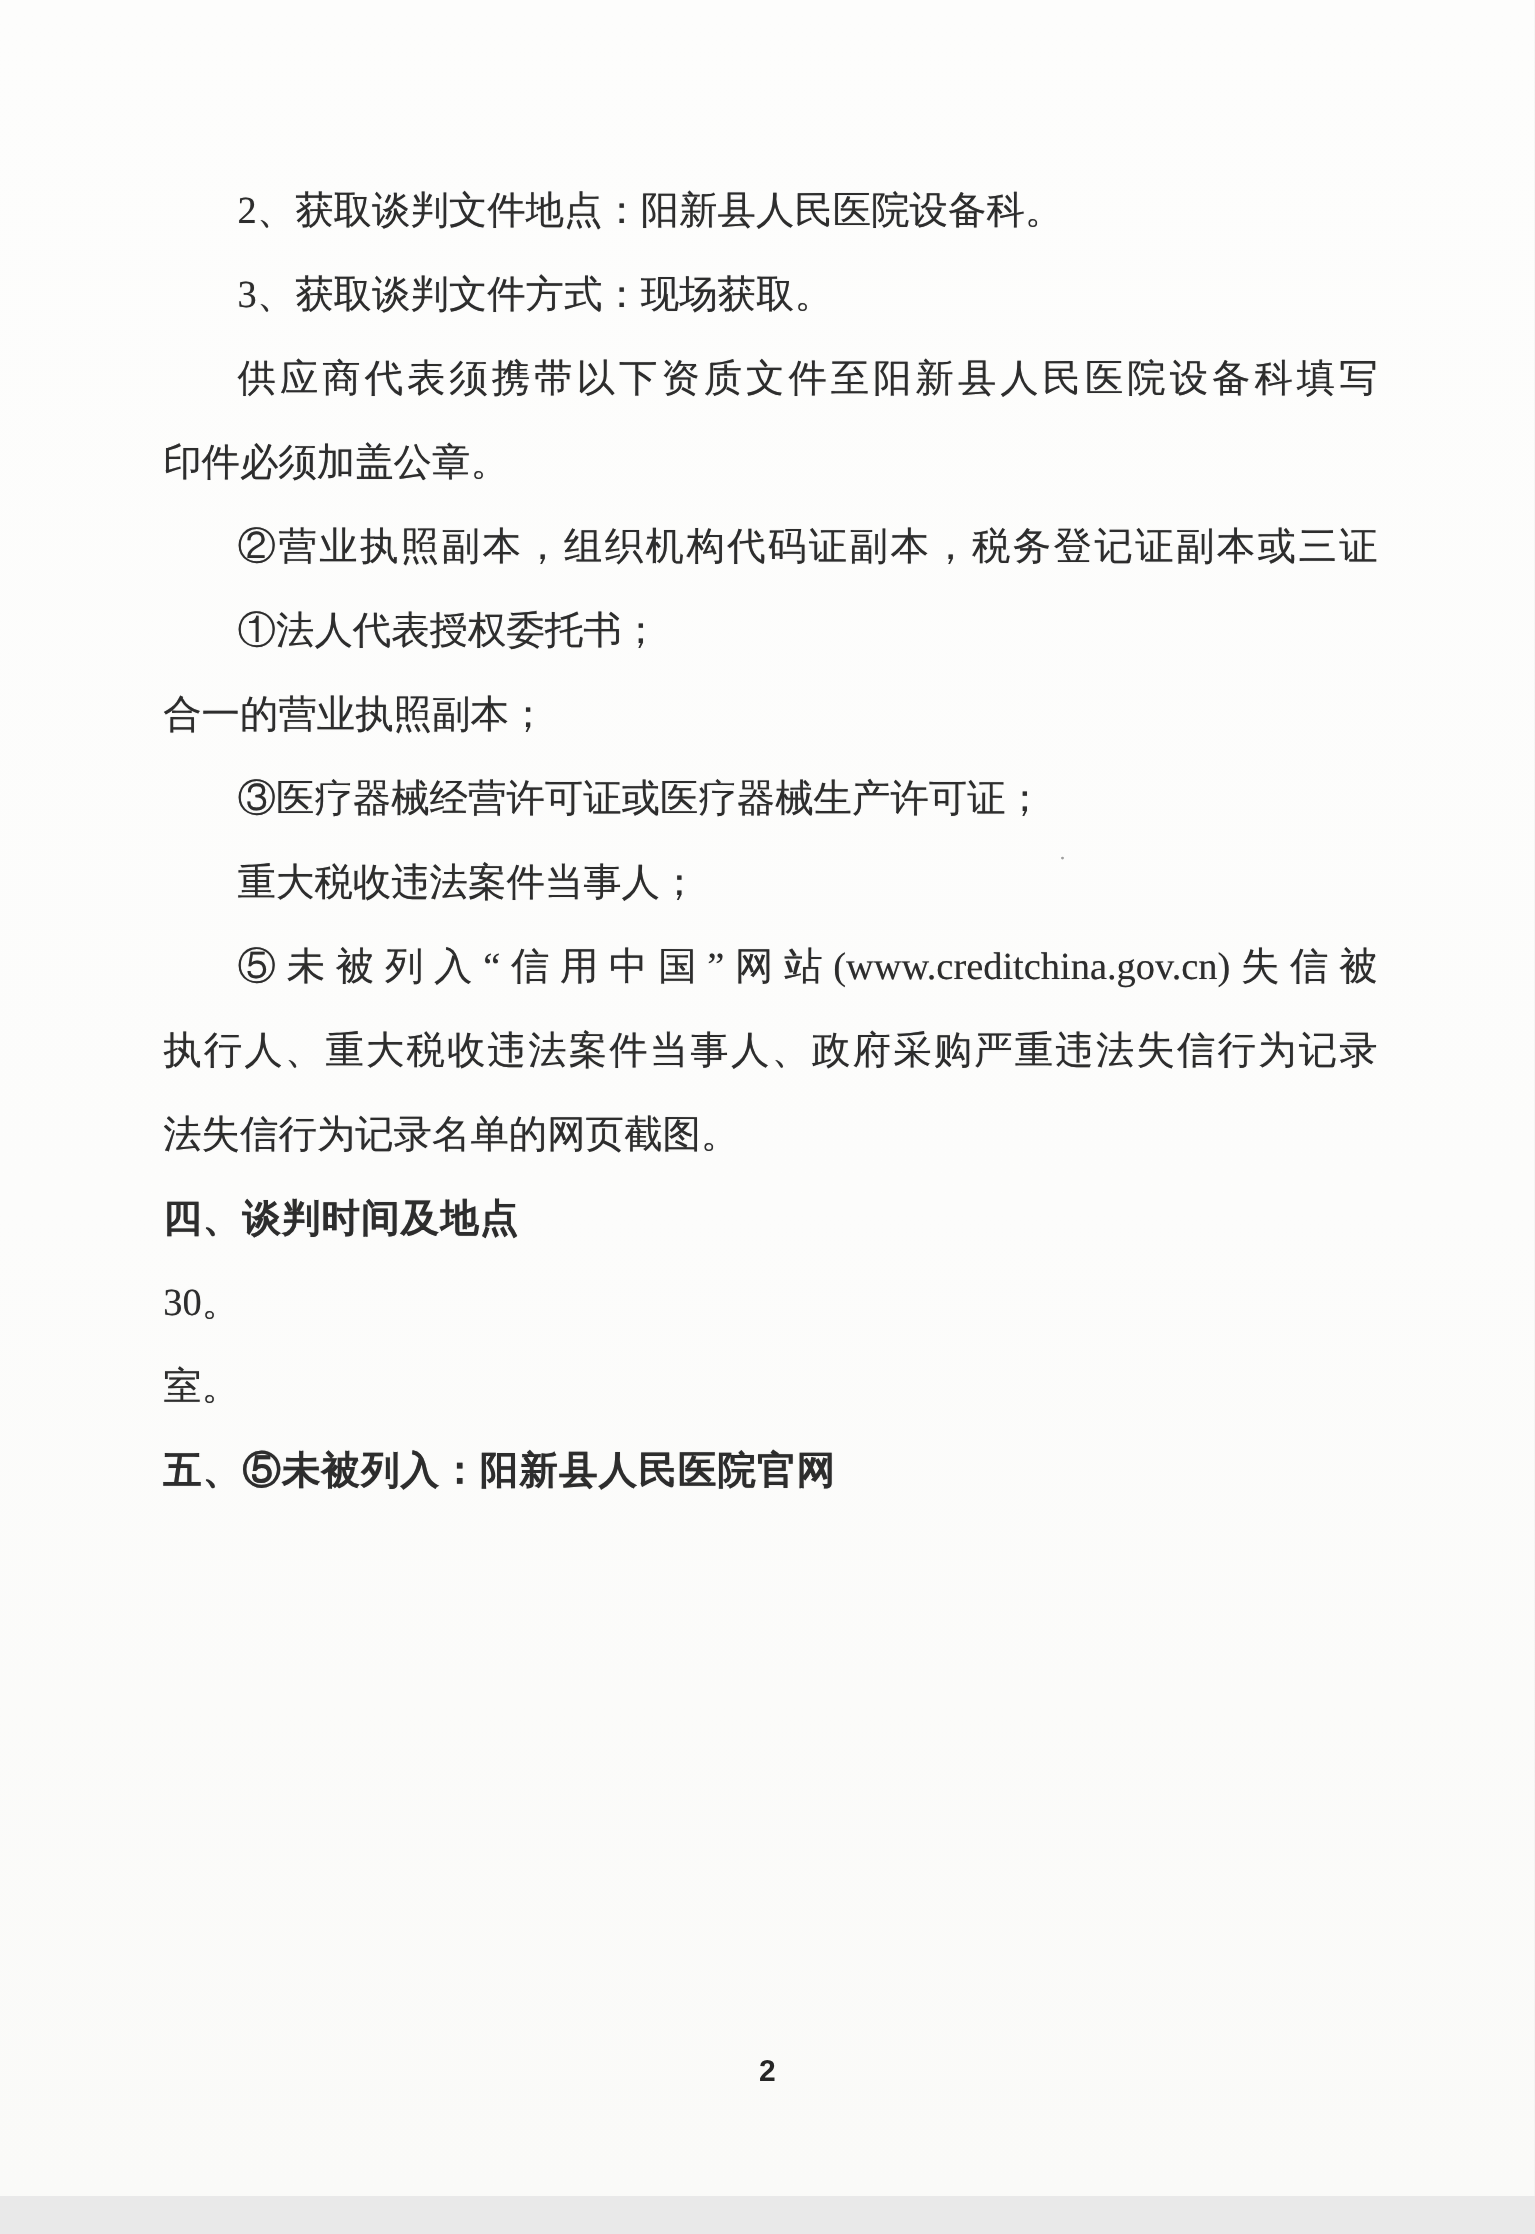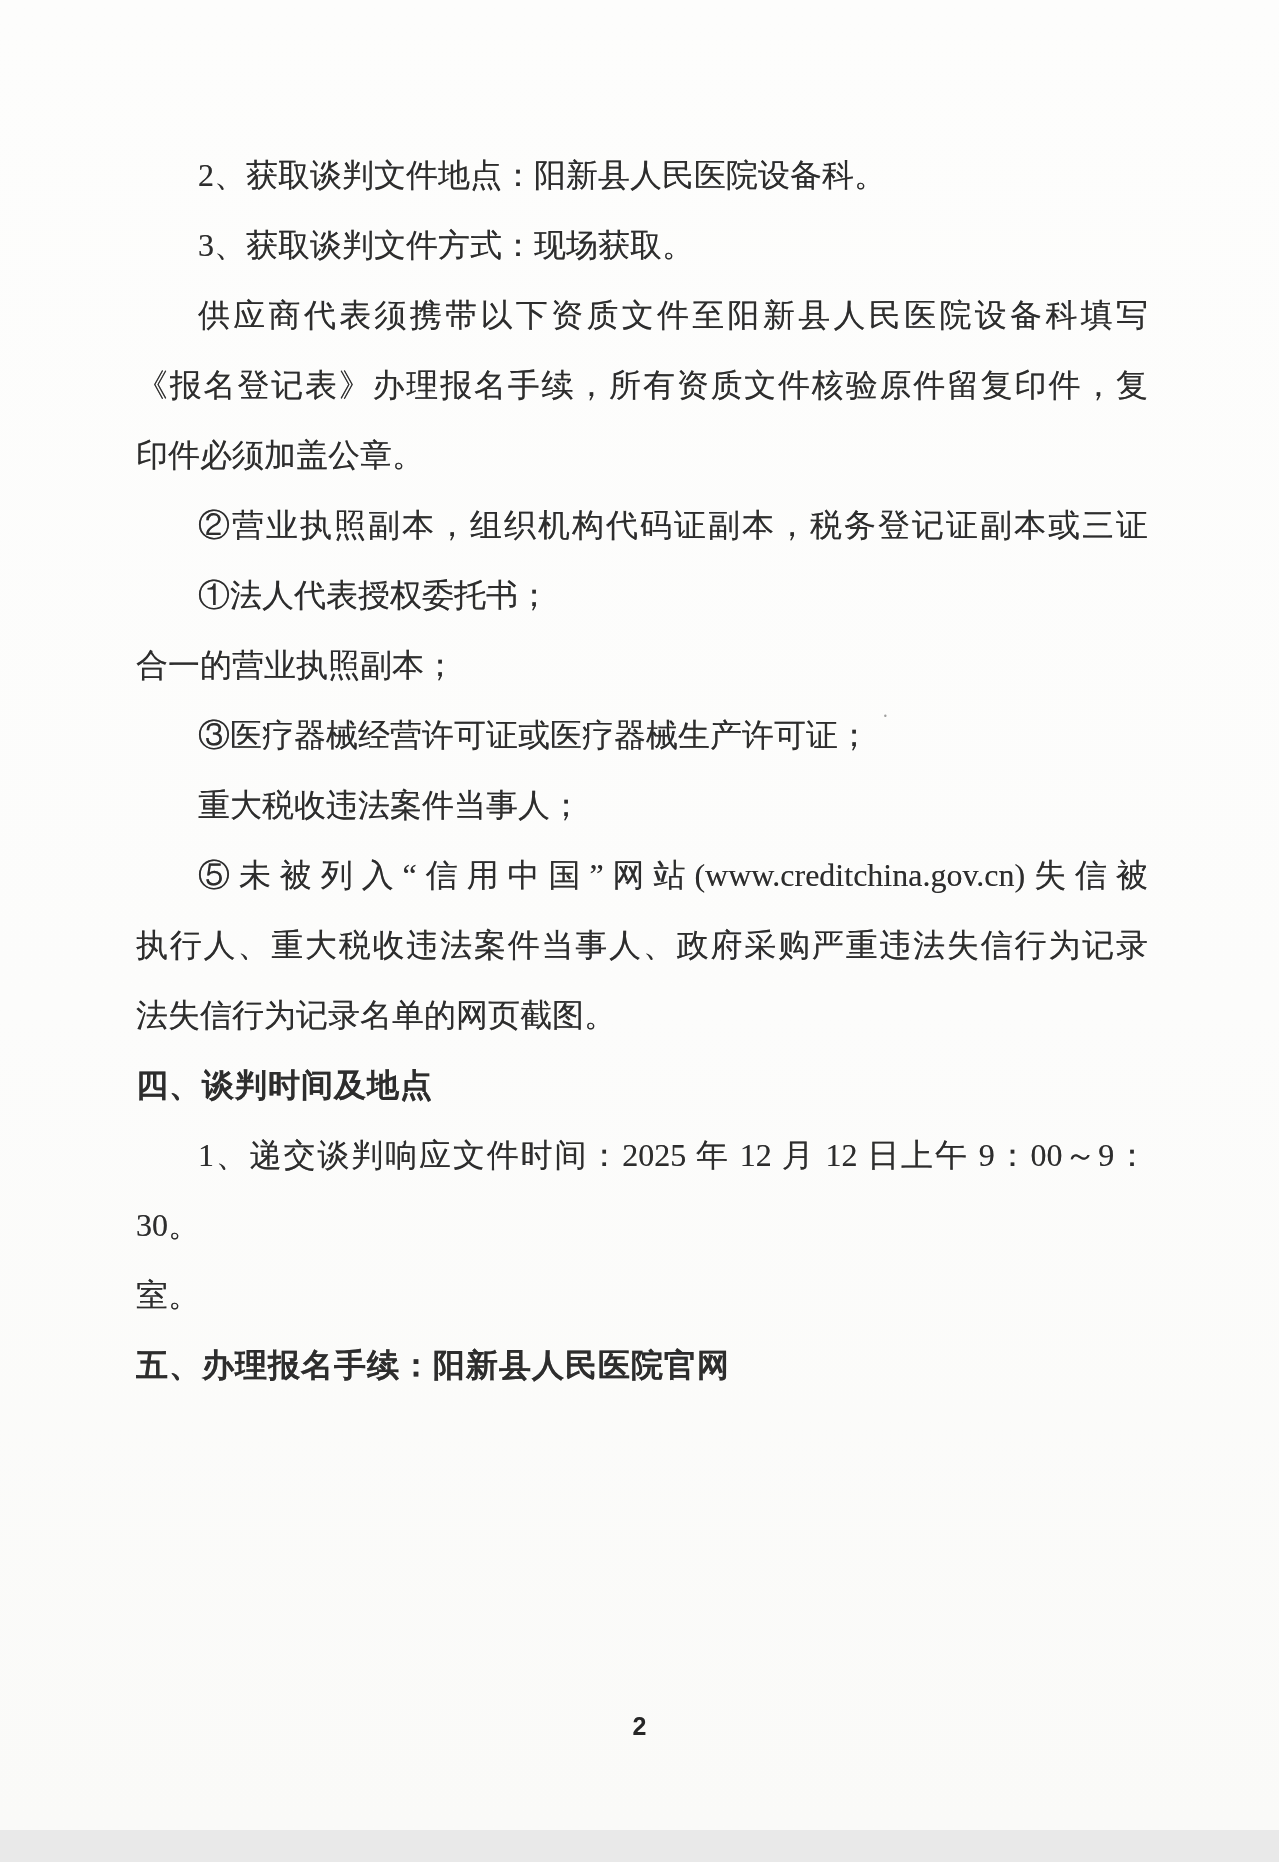--- a/index.html
+++ b/index.html
@@ -44,33 +44,31 @@
   }
 </style>
 </head>
 <body>
 
 <div class="page">
   <div class="content">
     <p class="ln ind">2、获取谈判文件地点：阳新县人民医院设备科。</p>
     <p class="ln ind">3、获取谈判文件方式：现场获取。</p>
     <p class="ln ind fill">供应商代表须携带以下资质文件至阳新县人民医院设备科填写</p>
-    <p class="ln fill">《报名登记表》办理报名手续，所有资质文件核验原件留复印件，复</p>
     <p class="ln">印件必须加盖公章。</p>
     <p class="ln ind fill">②营业执照副本，组织机构代码证副本，税务登记证副本或三证</p>
     <p class="ln ind">①法人代表授权委托书；</p>
     <p class="ln">合一的营业执照副本；</p>
     <p class="ln ind">③医疗器械经营许可证或医疗器械生产许可证；</p>
     <p class="ln ind">重大税收违法案件当事人；</p>
     <p class="ln ind fill">⑤未被列入“信用中国”网站(www.creditchina.gov.cn)失信被</p>
     <p class="ln fill">执行人、重大税收违法案件当事人、政府采购严重违法失信行为记录</p>
     <p class="ln">法失信行为记录名单的网页截图。</p>
     <p class="ln head">四、谈判时间及地点</p>
-    <p class="ln ind fill">1、递交谈判响应文件时间：2025 年 12 月 12 日上午 9：00～9：</p>
     <p class="ln">30。</p>
     <p class="ln">室。</p>
-    <p class="ln head">五、办理报名手续：阳新县人民医院官网</p>
+    <p class="ln head">五、⑤未被列入：阳新县人民医院官网</p>
   </div>
 
   <span class="speck">·</span>
 
   <div class="pagenum">2</div>
 </div>
 
 </body></html>

